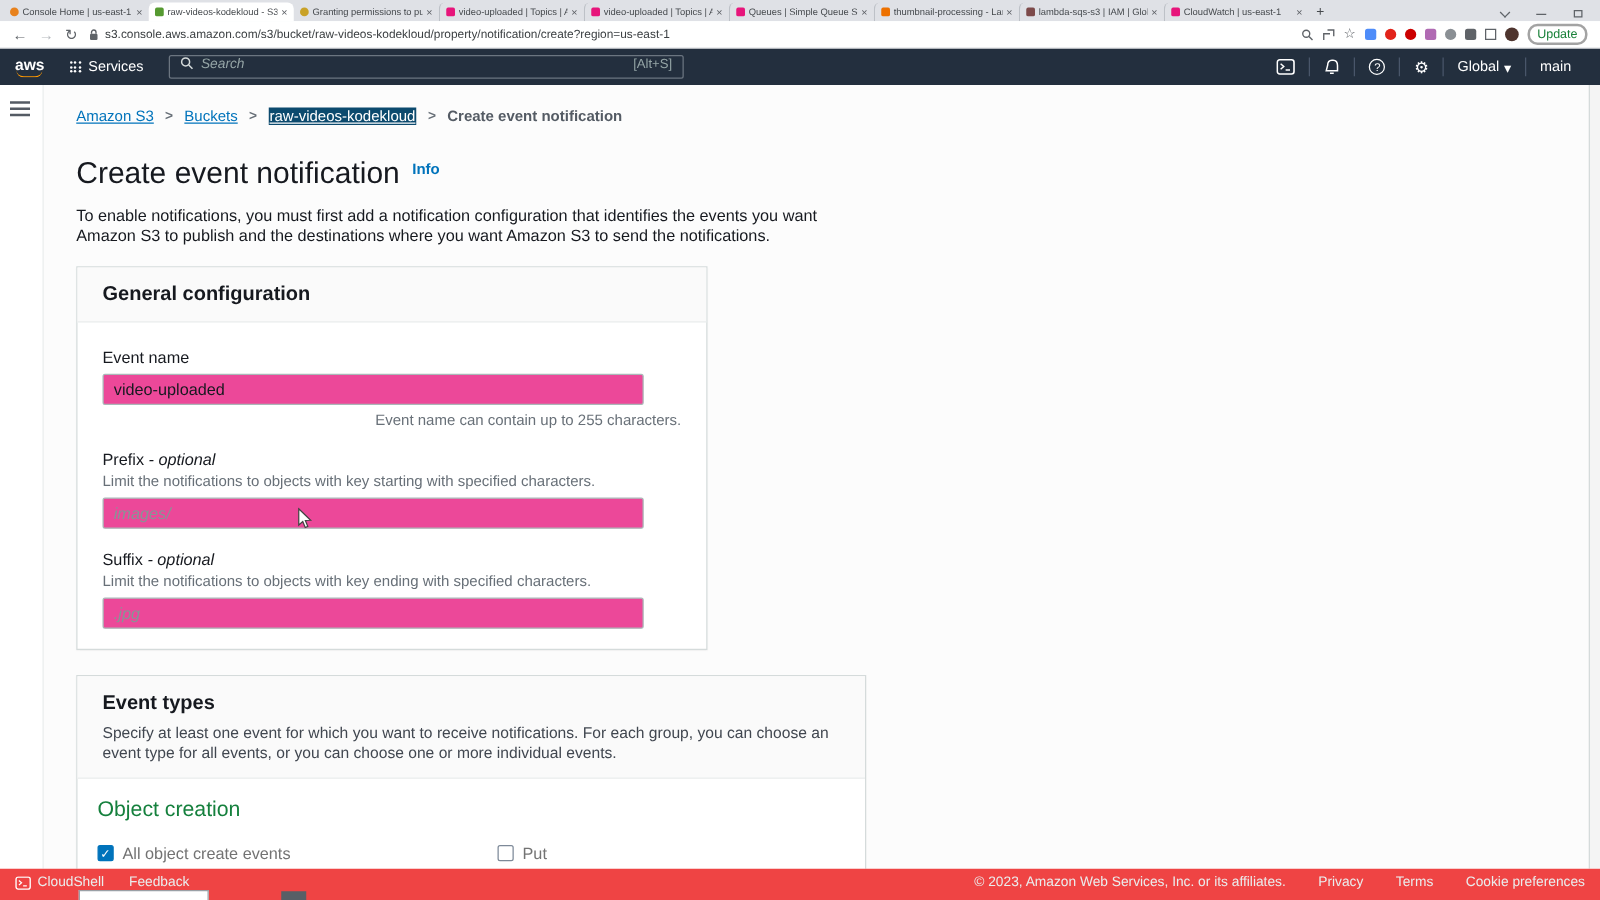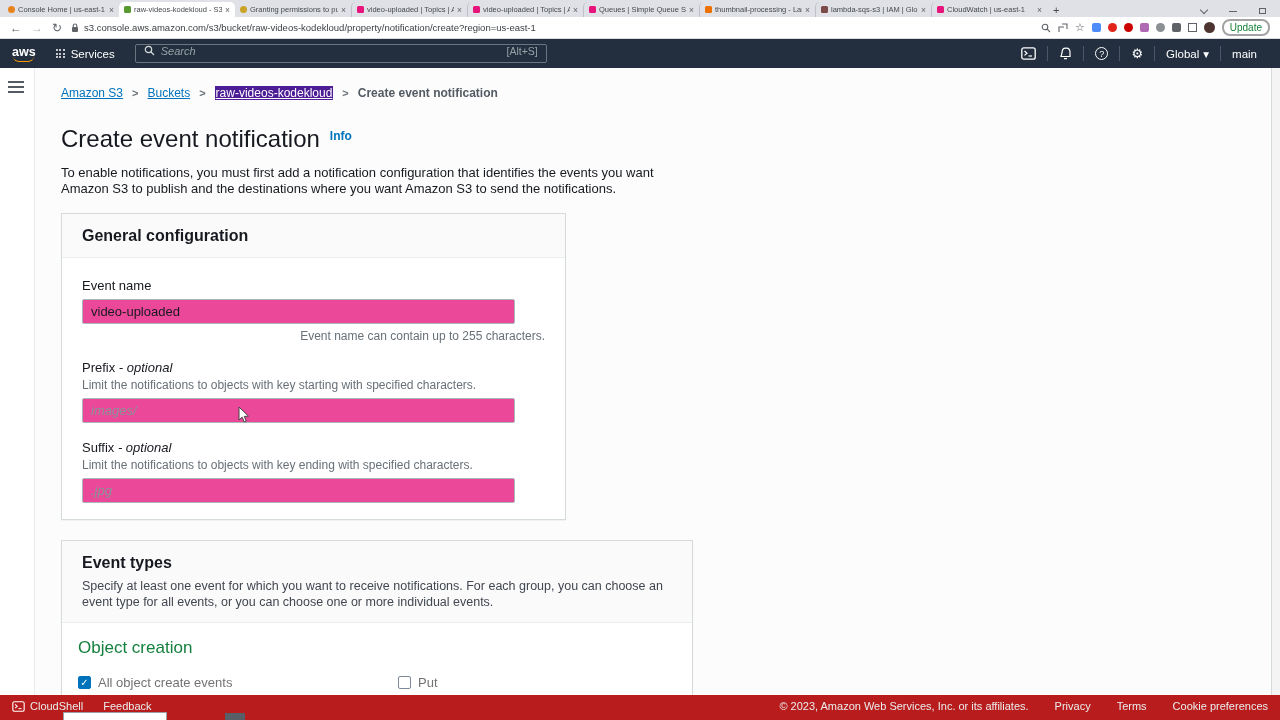--- a/index.html
+++ b/index.html
@@ -52,21 +52,21 @@
   
   .content { position:absolute; top:68px; left:0; right:0; bottom:25px; background:#fcfcfc; overflow:hidden; }
   .leftstrip { position:absolute; left:0; top:0; bottom:0; width:35px; background:#fff; border-right:1px solid #eaeded; }
   .burger { position:absolute; left:8px; top:13px; width:16px; }
   .burger i { display:block; height:2px; background:#545b64; margin-bottom:3px; }
   .rightstrip { position:absolute; right:0; top:0; bottom:0; width:9px; background:#f4f4f4; border-left:1px solid #d5dbdb; }
   .inner { margin-left:61px; padding-top:18px; }
 
   .crumbs { display:flex; align-items:center; gap:9px; font-size:12px; }
   .crumb-link { color:#0073bb; text-decoration:underline; cursor:pointer; }
-  .crumb-sel { background:#4c1d95; color:#fff; text-decoration:underline; padding:0 1px; }
+  .crumb-sel { background:#0c4a6e; color:#fff; text-decoration:underline; padding:0 1px; }
   .crumb-cur { color:#545b64; font-weight:700; }
   .crumb-sep { color:#687078; font-weight:700; font-size:11px; }
 
   .pagetitle { margin-top:25px; font-size:24px; font-weight:400; color:#16191f; }
   .info-link { font-size:12px; font-weight:700; color:#0073bb; margin-left:10px; vertical-align:7px; cursor:pointer; }
   .pagedesc { margin-top:12px; font-size:13px; line-height:1.25; color:#16191f; width:597px; }
 
   .card { background:#fff; border:1px solid #d5dbdb; box-shadow:0 1px 1px rgba(0,0,0,.04); }
   .card-hd { background:#fafafa; border-bottom:1px solid #eaeded; padding:13px 20px 12px; }
   .card-hd h2 { font-size:16px; font-weight:700; color:#16191f; }
@@ -87,21 +87,21 @@
   .objhead { font-size:17px; font-weight:400; color:#15803d; margin-bottom:17px; }
   .cbgrid { display:grid; grid-template-columns:320px 1fr; row-gap:21px; }
   .cbrow { display:flex; align-items:center; gap:7px; cursor:pointer; }
   .cbox { width:13px; height:13px; border:1px solid #7d8998; border-radius:2px; background:#fff; flex:none;
           display:flex; align-items:center; justify-content:center; font-size:10px; color:transparent; }
   .cbox.checked { background:#0073bb; border-color:#0073bb; color:#fff; }
   .cblabel { font-size:13px; color:#737373; }
   .cbcode { font-size:12px; color:#687078; margin:3px 0 0 20px; }
 
   
-  .footer { position:absolute; left:0; right:0; bottom:0; height:25px; background:#b91c1c; color:#eaeded;
+  .footer { position:absolute; left:0; right:0; bottom:0; height:25px; background:#ef4444; color:#eaeded;
             display:flex; align-items:flex-start; padding:5px 12px 0; font-size:11px; gap:20px; z-index:4; white-space:nowrap; }
   .footer .lnk { cursor:pointer; }
   .f-cs { display:flex; align-items:center; gap:5px; }
   .f-right { margin-left:auto; display:flex; gap:26px; overflow:hidden; }
   .overlay-white { position:absolute; left:63px; bottom:0; width:104px; height:8px; background:#fff; border:1px solid #9aa0a6; border-bottom:none; z-index:6; }
   .overlay-gray { position:absolute; left:225px; bottom:0; width:20px; height:7px; background:#585f66; z-index:6; }
 
   .cursor { position:absolute; left:238px; top:406px; z-index:9; pointer-events:none; }
 </style>
 </head>

